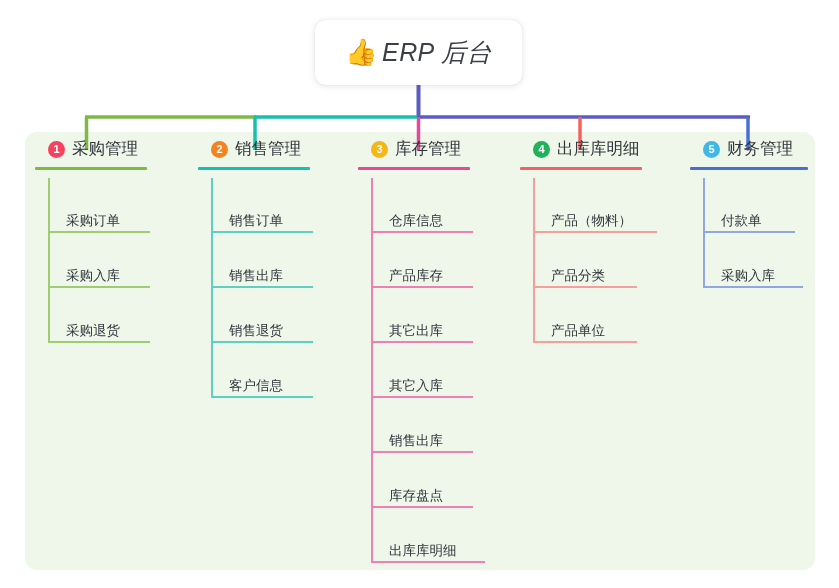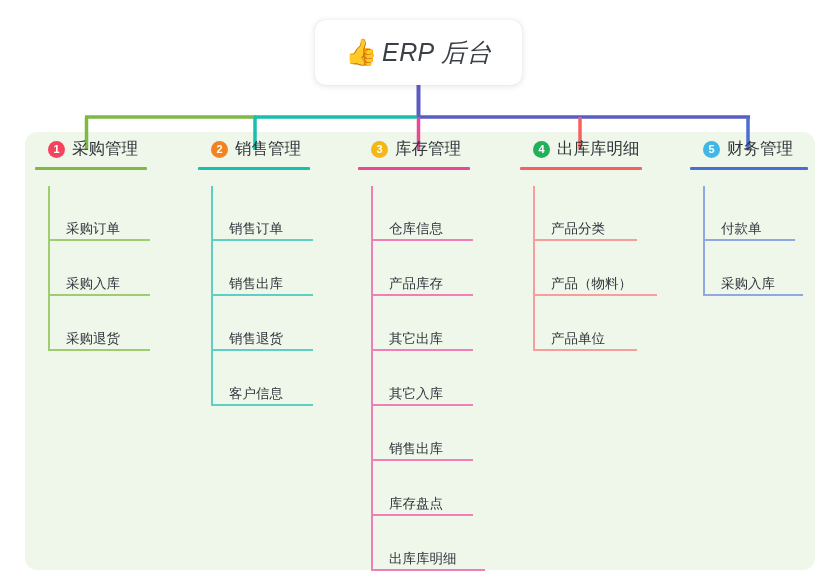--- a/index.html
+++ b/index.html
@@ -113,21 +113,21 @@
   .col-rule {
     height: 3px;
     border-radius: 1px;
     margin-top: 1px;
   }
 
   
   .col-body {
     position: relative;
     padding-left: 13px;
-    margin-top: 16px;
+    margin-top: 8px;
   }
   .spine {
     position: absolute;
     left: 13px;
     top: 0;
     bottom: 0;
     width: 2px;
   }
   .item {
     position: relative;
@@ -273,28 +273,28 @@
       </div>
       <div class="column col-3">
         <div class="col-head">
           <span class="badge" style="background: rgb(32, 177, 90);">4</span>
           <span class="col-title">出库库明细</span>
         </div>
         <div class="col-rule" style="background: rgb(244, 98, 95); width: 122px;"></div>
         <div class="col-body">
           <div class="spine" style="background: rgb(247, 158, 156);"></div>
           <div class="item">
+            <span class="item-label">产品（物料）</span>
+            <div class="item-rule" style="background: rgb(247, 158, 156); width: 124px;"></div>
+          </div>
+          <div class="item">
             <span class="item-label">产品分类</span>
             <div class="item-rule" style="background: rgb(247, 158, 156); width: 104px;"></div>
           </div>
           <div class="item">
-            <span class="item-label">产品（物料）</span>
-            <div class="item-rule" style="background: rgb(247, 158, 156); width: 124px;"></div>
-          </div>
-          <div class="item">
             <span class="item-label">产品单位</span>
             <div class="item-rule" style="background: rgb(247, 158, 156); width: 104px;"></div>
           </div>
         </div>
       </div>
       <div class="column col-4">
         <div class="col-head">
           <span class="badge" style="background: rgb(63, 184, 232);">5</span>
           <span class="col-title">财务管理</span>
         </div>

